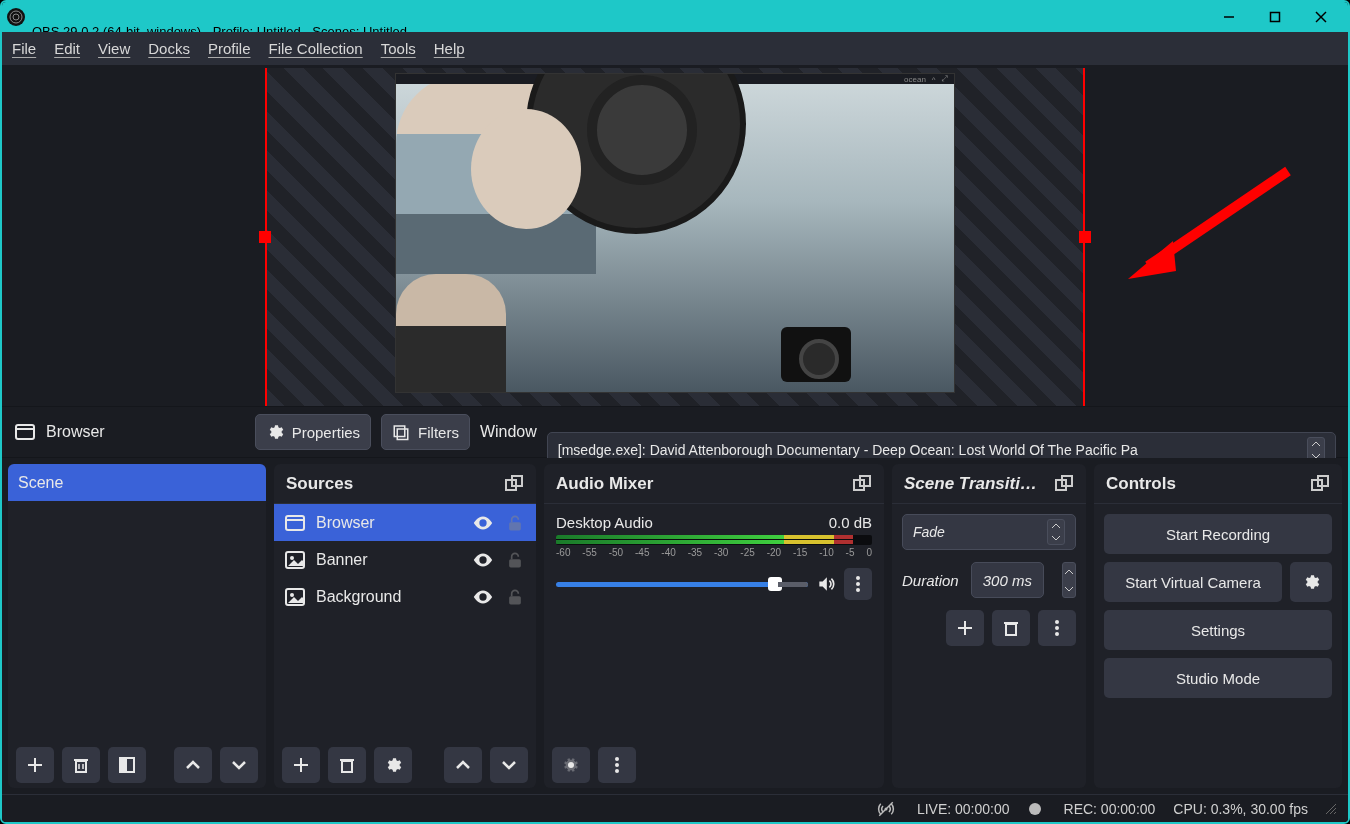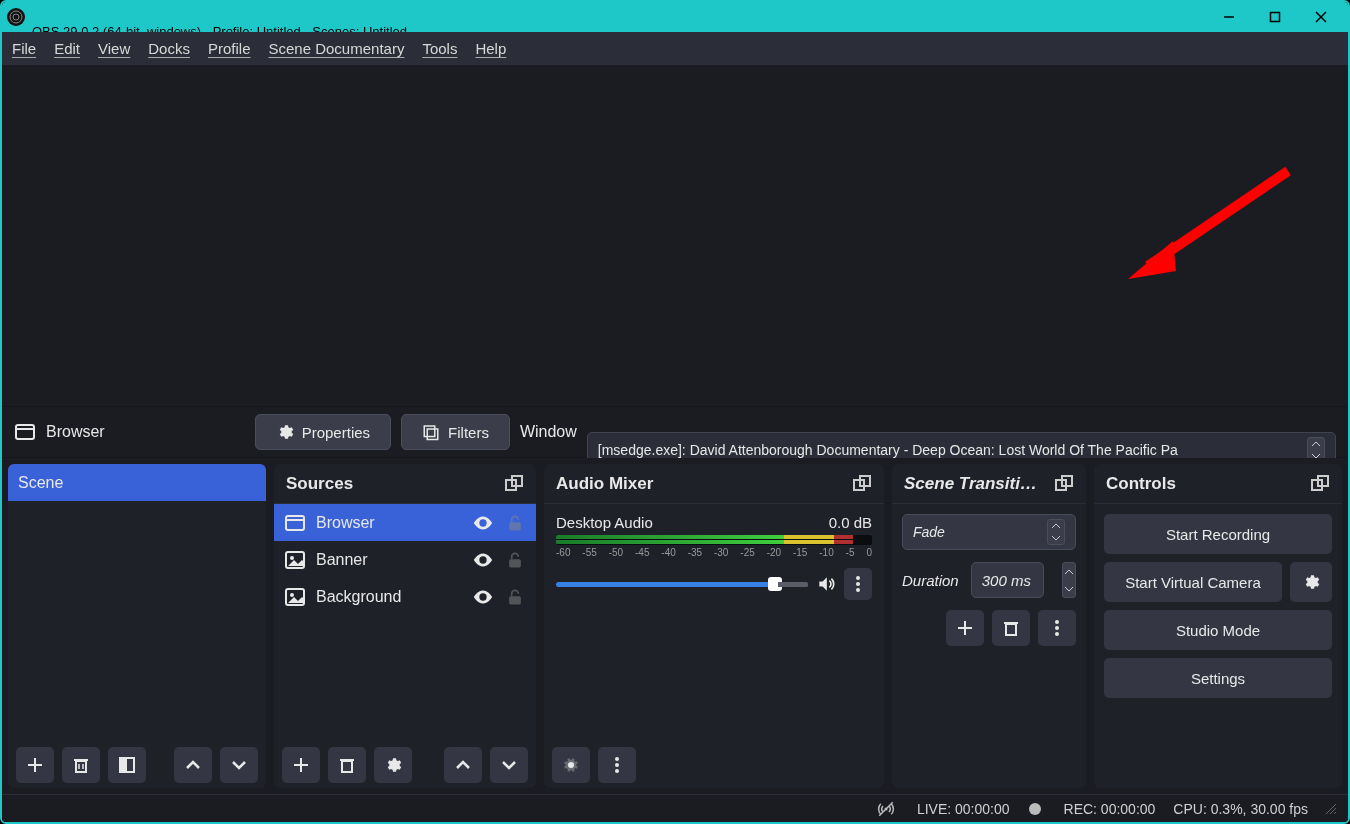--- a/index.html
+++ b/index.html
@@ -99,21 +99,21 @@
   padding:0 12px;
   border-top:1px solid #14161b;
   border-bottom:1px solid #14161b;
 }
 .midbar .srcicon { width:22px; height:22px; }
 .midbar .label { font-size:16px; color:#e8e8e8; }
 .btn {
   background:#3b3e4a;
   border:1px solid #4a4e5c;
   border-radius:5px;
-  padding:8px 20px;
+  padding:8px 10px;
   color:#e8e8e8;
   display:flex;
   align-items:center;
   gap:8px;
   font-size:15px;
 }
 .midbar .window-combo {
   flex:1;
   background:#2b2e38;
   border:1px solid #414552;
@@ -193,21 +193,21 @@
 .ticks { display:flex; justify-content:space-between; font-size:10px; color:#9a9a9a; margin-top:2px;}
 .slider-row { display:flex; align-items:center; gap:8px; margin-top:10px;}
 .slider-track { flex:1; height:5px; background:#3780e6; border-radius:3px; position:relative;}
 .slider-track::after { content:""; position:absolute; right:0; top:0; bottom:0; width:30px; background:#5a5d68; border-radius:0 3px 3px 0;}
 .slider-thumb { position:absolute; right:26px; top:-5px; width:14px; height:14px; background:#fff; border-radius:3px; }
 
 
 .trans-body { padding:10px; display:flex; flex-direction:column; gap:12px; }
 .combo { background:#343743; border:1px solid #474b59; border-radius:5px; height:36px; display:flex; align-items:center; padding:0 10px; }
 .combo .val{flex:1;}
-.dur-row { display:flex; align-items:center; gap:12px; font-size:15px;}
+.dur-row { display:flex; align-items:center; gap:12px; font-size:15px;text-align:center;}
 .spin { background:#343743; border:1px solid #474b59; border-radius:5px; height:36px; display:flex; align-items:center; padding:0 10px; width:90px;}
 .trans-buttons { display:flex; gap:8px; justify-content:flex-end; }
 
 
 .controls-body { padding:10px; display:flex; flex-direction:column; gap:8px;}
 .ctrl-btn { background:#343743; border-radius:5px; height:40px; display:flex; align-items:center; justify-content:center; font-size:15px;}
 .ctrl-row { display:flex; gap:8px; }
 .ctrl-row .ctrl-btn:first-child{flex:1;}
 .ctrl-row .gear { width:42px; }
 
@@ -257,26 +257,46 @@
       </svg>
     </div>
 </div>
 
 <div class="menubar">
   <span>File</span>
   <span>Edit</span>
   <span>View</span>
   <span>Docks</span>
   <span>Profile</span>
-  <span>Scene Documentary</span>
+  <span>File Collection</span>
   <span>Tools</span>
   <span>Help</span>
 </div>
 
 <div class="preview-wrap">
+  <div class="canvas">
+    <div class="redline left"></div>
+    <div class="redline right"></div>
+    <div class="redhandle left"></div>
+    <div class="redhandle right"></div>
+    <div class="video">
+      <div class="top">
+          <span>ocean</span>
+          <span>^</span>
+          <span>⤢</span>
+        </div>
+      <div class="fan"></div>
+      <div class="p1">
+          <div class="p1h"></div>
+        </div>
+      <div class="p2"></div>
+
+      <div class="cam"></div>
+    </div>
+  </div>
   <div class="arrow-ann">
     <svg width="180" height="130">
         <defs>
           <marker id="ah" markerWidth="10" markerHeight="10" refX="2" refY="5" orient="auto">
             <path d="M0,0 L10,5 L0,10 z" fill="#ff0000"></path>
           </marker>
         </defs>
     <line x1="170" y1="10" x2="30" y2="105" stroke="#ff0000" stroke-width="10"></line>
     <polygon points="10,118 55,80 58,110" fill="#ff0000"></polygon>
     </svg>
@@ -637,24 +657,24 @@
         <div class="ctrl-btn">
             <span>Start Virtual Camera</span>
           </div>
         <div class="ctrl-btn gear">
             <svg width="18" height="18" viewBox="0 0 24 24">
               <path fill="#e8e8e8" d="M12 8a4 4 0 100 8 4 4 0 000-8zm9 4c0-.4 0-.8-.1-1.2l2.1-1.6-2-3.4-2.5 1a7 7 0 00-2-1.2L16 3h-4l-.5 2.6a7 7 0 00-2 1.2l-2.5-1-2 3.4 2.1 1.6A7 7 0 007 12c0 .4 0 .8.1 1.2L5 14.8l2 3.4 2.5-1c.6.5 1.3.9 2 1.2L12 21h4l.5-2.6c.7-.3 1.4-.7 2-1.2l2.5 1 2-3.4-2.1-1.6c.1-.4.1-.8.1-1.2z"></path>
             </svg>
           </div>
       </div>
       <div class="ctrl-btn">
+          <span>Settings</span>
+        </div>
+      <div class="ctrl-btn">
           <span>Studio Mode</span>
-        </div>
-      <div class="ctrl-btn">
-          <span>Settings</span>
         </div>
     </div>
   </div>
 
 </div>
 
 <div class="statusbar">
   <div class="grp">
     <svg width="18" height="18" viewBox="0 0 24 24">
         <path fill="none" stroke="#bbb" stroke-width="2" d="M5 5a10 10 0 000 14M8 8a6 6 0 000 8M19 5a10 10 0 010 14M16 8a6 6 0 010 8"></path>

